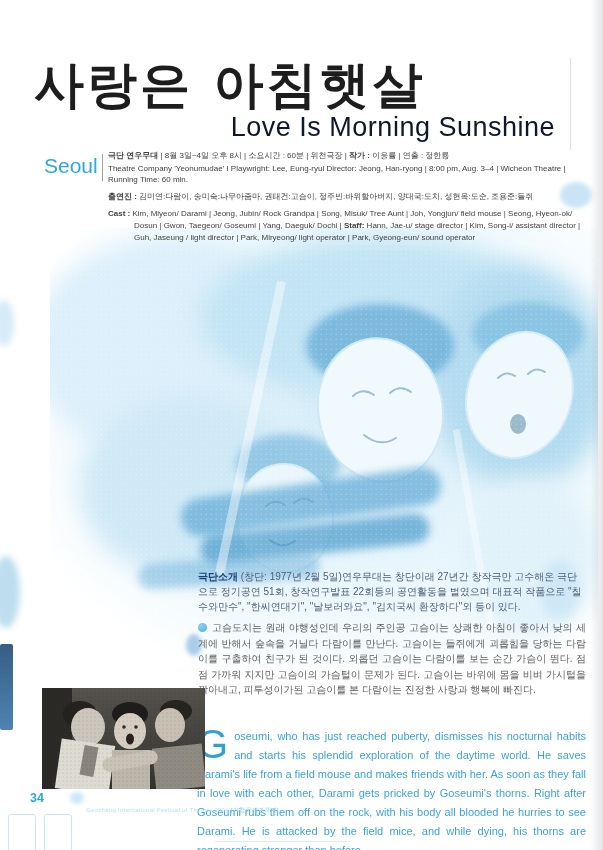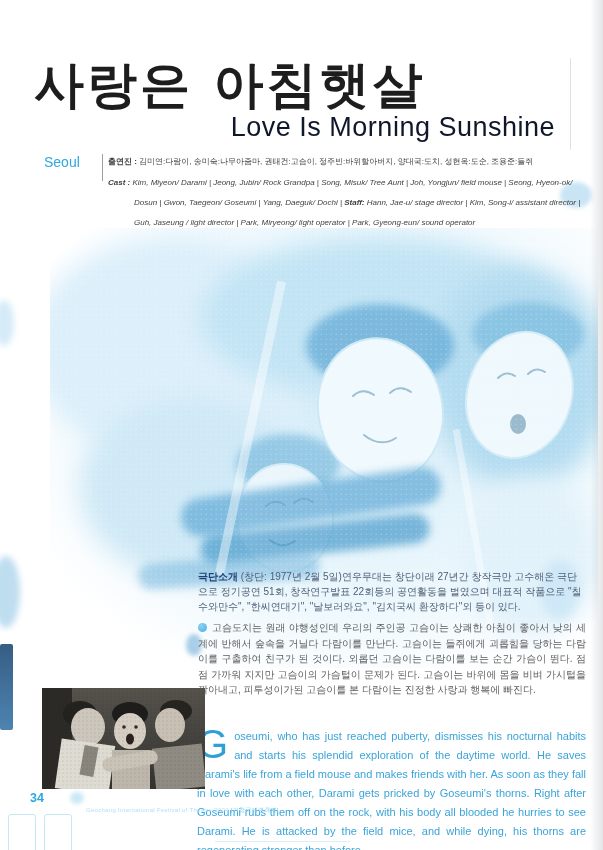--- a/index.html
+++ b/index.html
@@ -15,26 +15,26 @@
     background:linear-gradient(to right, rgba(255,255,255,0), rgba(125,135,140,0.22)); }
   .title-rule { left:570px; top:58px; width:1px; height:92px; background:#dde2e5; }
 
   
   .title-ko { left:34px; top:52px; font-family:"DejaVu Serif", serif;
     font-size:50px; font-weight:bold; letter-spacing:3px; color:#1d1d1d; }
   .title-en { right:48px; top:112px; font-size:27px; color:#0f172a; letter-spacing:0.5px; }
 
   
   .info { left:40px; top:150px; width:552px; color:#3f3f3f; }
-  .seoul { position:absolute; left:4px; top:4px; font-size:14px; color:#2da7e0; }
+  .seoul { position:absolute; left:4px; top:4px; font-size:21px; color:#2da7e0; }
   .info-divider { position:absolute; left:62px; top:4px; height:27px; width:1px; background:#9aa0a4; }
   .info-col { margin-left:68px; width:482px; font-size:8px; line-height:11px; }
   .info-col p { margin:0 0 2px 0; }
   .info-col .gap { margin-top:6px; }
-  .castblock { padding-left:26px; text-indent:-26px; line-height:20px;font-style:italic; }
+  .castblock { padding-left:26px; text-indent:-26px; line-height:12px; }
 
   
   .intro { left:198px; top:569px; width:384px; font-size:10px; line-height:15px; color:#4e6078; }
   .intro-label { font-weight:bold; color:#1d3f73; }
 
   
   .syn-ko { left:198px; top:620px; width:388px; font-size:10px; line-height:15.5px;
     color:#5c5c5c; text-align:justify; }
   .bullet { display:inline-block; width:9px; height:9px; border-radius:50%;
     background:radial-gradient(circle at 35% 30%, #8fd2f0, #45b0e2); margin-right:5px; vertical-align:-1px; }
@@ -140,20 +140,22 @@
   <div class="abs title-rule"></div>
   <div class="abs page-edge"></div>
 
   <div class="abs title-ko">사랑은 아침햇살</div>
   <div class="abs title-en">Love Is Morning Sunshine</div>
 
   <div class="abs info">
     <div class="seoul">Seoul</div>
     <div class="info-divider"></div>
     <div class="info-col">
+      <p><span class="b">극단 연우무대</span><span> | 8월 3일~4일 오후 8시 | 소요시간 : 60분 | 위천극장 | </span><span class="b">작가 :</span><span> 이응률 | 연출 : 정한룡</span></p>
+      <p>Theatre Company 'Yeonumudae' I Playwright: Lee, Eung-ryul  Director: Jeong, Han-ryong | 8:00 pm, Aug. 3–4 | Wicheon Theatre | Running Time: 60 min.</p>
       <p class="gap"><span class="b">출연진 :</span><span> 김미연:다람이, 송미숙:나무아줌마, 권태건:고슴이, 정주빈:바위할아버지, 양대국:도치, 성현옥:도순, 조용준:들쥐</span></p>
       <p class="gap castblock"><span class="b">Cast :</span><span> Kim, Miyeon/ Darami | Jeong, Jubin/ Rock Grandpa | Song, Misuk/ Tree Aunt | Joh, Yongjun/ field mouse | Seong, Hyeon-ok/ Dosun | Gwon, Taegeon/ Goseumi | Yang, Daeguk/ Dochi |  </span><span class="b">Staff:</span><span> Hann, Jae-u/ stage director | Kim, Song-i/ assistant director | Guh, Jaseung / light director | Park, Miryeong/ light operator | Park, Gyeong-eun/ sound operator</span></p>
     </div>
   </div>
 
   <div class="abs intro">
     <span class="intro-label">극단소개</span><span> (창단: 1977년 2월 5일)연우무대는 창단이래 27년간 창작극만 고수해온 극단으로 정기공연 51회, 창작연구발표 22회등의 공연활동을 벌였으며 대표적 작품으로 "칠수와만수", "한씨연대기", "날보러와요", "김치국씨 환장하다"외 등이 있다.</span>
   </div>
 
   <div class="abs syn-ko">

